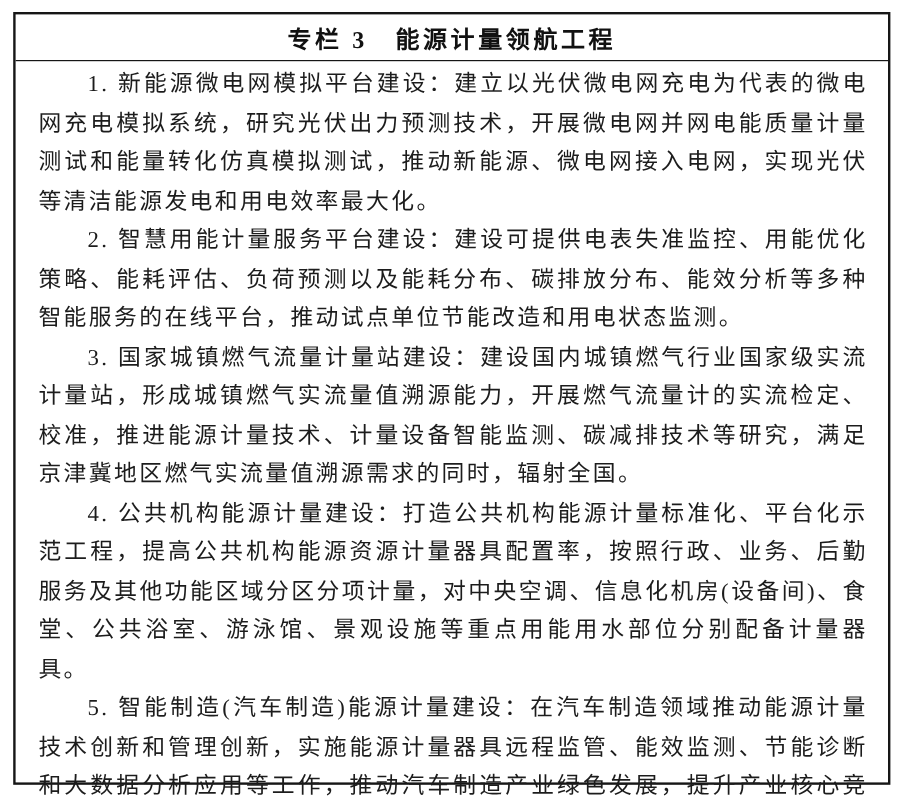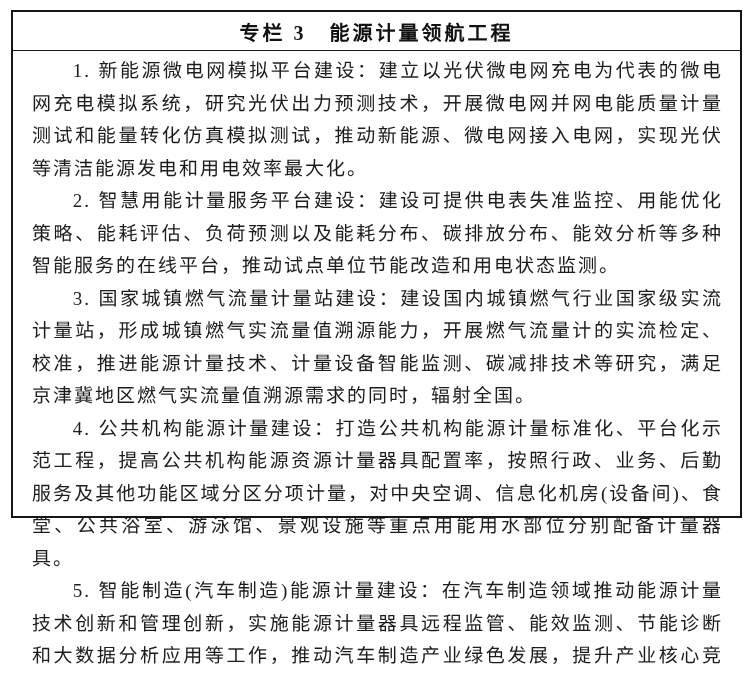--- a/index.html
+++ b/index.html
@@ -16,21 +16,21 @@
     height: 677px;
     background: #ffffff;
     font-family: "Liberation Serif", "DejaVu Serif", serif;
     color: #1a1a1a;
   }
   .column-box {
     position: absolute;
     left: 11px;
     top: 10px;
     width: 731px;
-    height: 508px;
+    height: 644px;
     box-sizing: border-box;
     border: 2px solid #161616;
     background: #ffffff;
   }
   .box-title {
     box-sizing: border-box;
     height: 39px;
     border-bottom: 1.5px solid #161616;
     display: flex;
     align-items: center;

